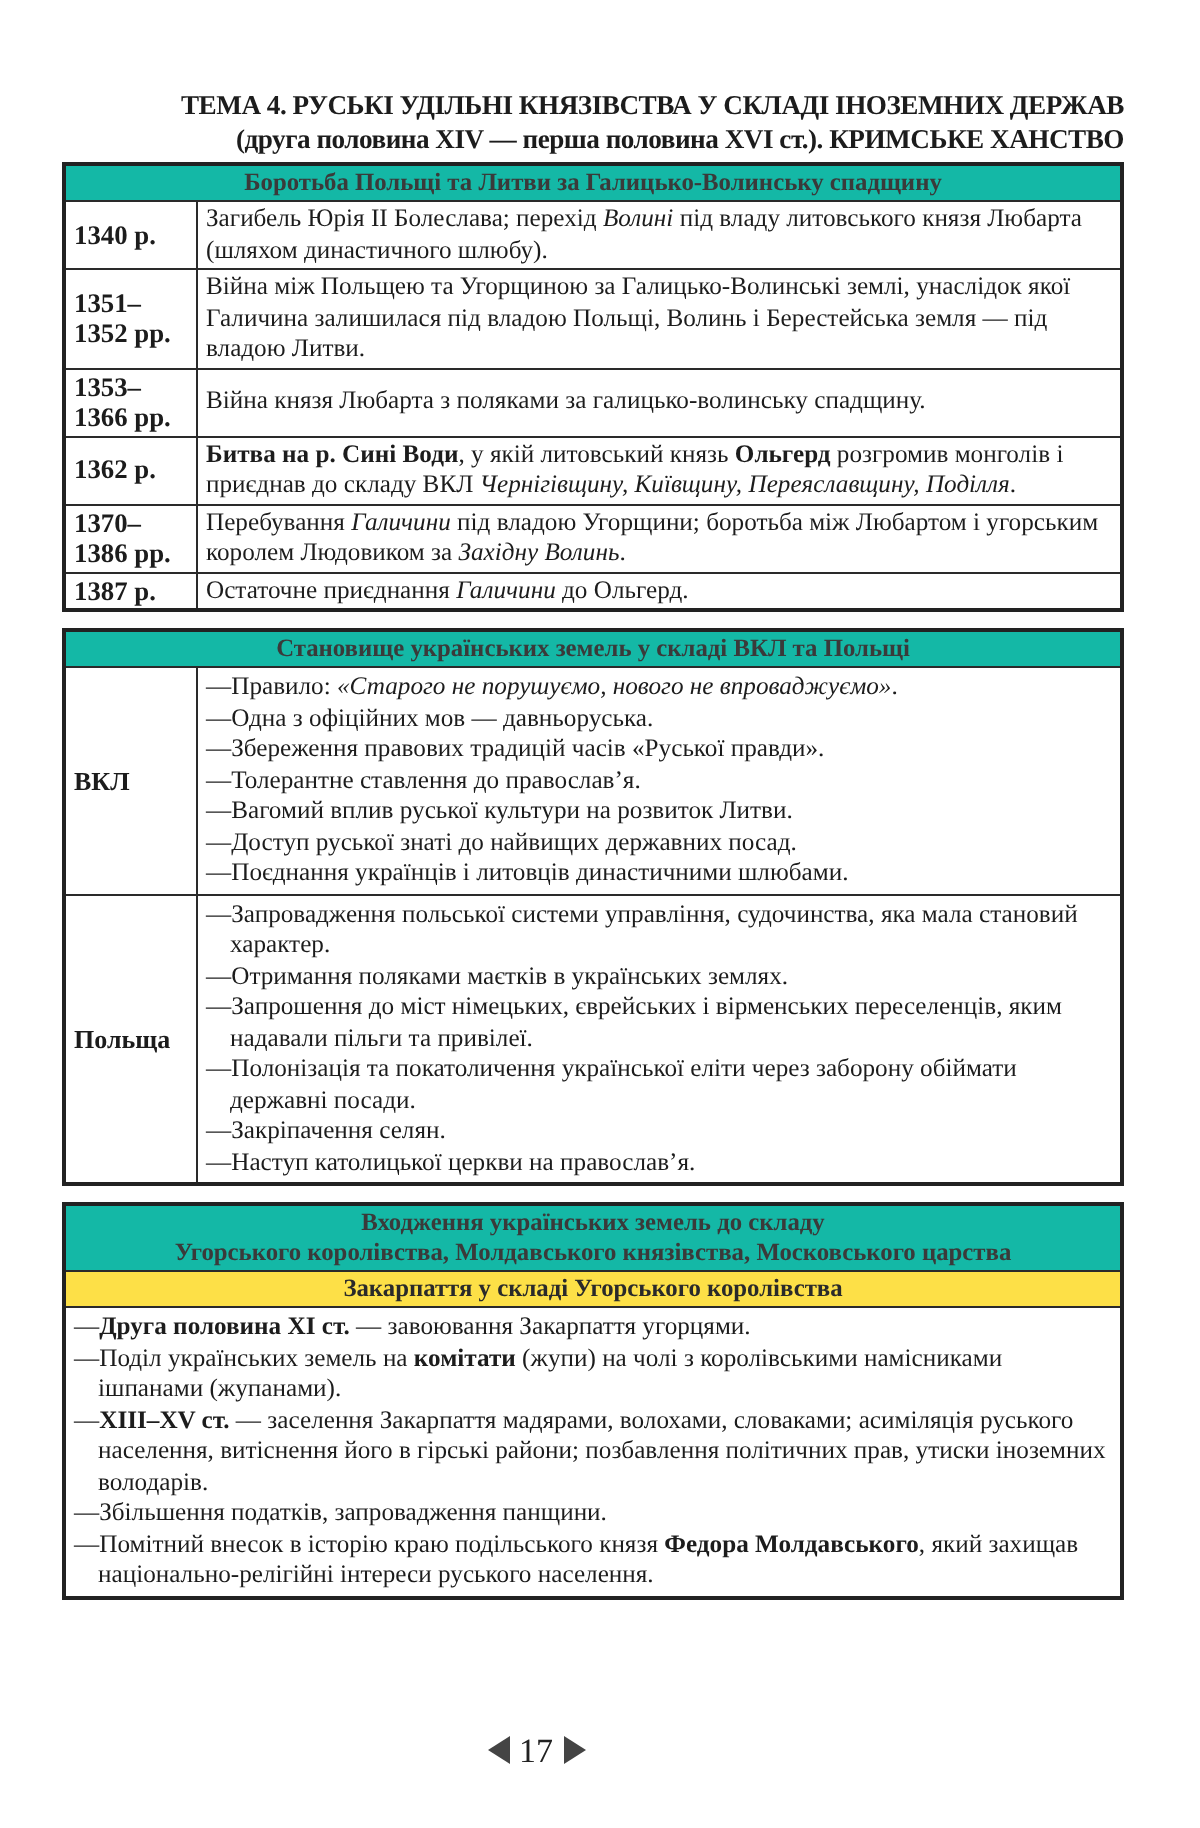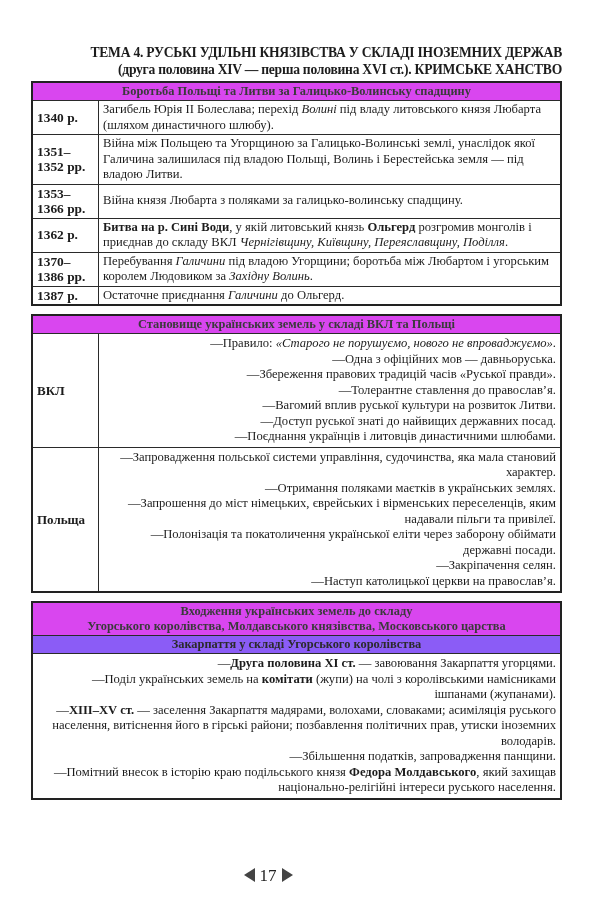--- a/index.html
+++ b/index.html
@@ -11,27 +11,27 @@
   .title {
     margin-top:44px; text-align:right; font-weight:bold;
     font-size:13.6px; line-height:17px; letter-spacing:-0.25px;
     font-family:"Liberation Serif", "DejaVu Serif", serif;
   }
   table { border-collapse:collapse; width:100%; font-size:12.6px; line-height:15.5px;
     font-family:"Liberation Serif", "DejaVu Serif", serif; }
   td, th { border:1.2px solid #2a2a2a; padding:1px 4px; vertical-align:middle; }
   .box { border:2px solid #222; }
   .hdr {
-    background:#d946ef; text-align:center; font-weight:bold; color:#3a3a3a;
+    background:#14b8a6; text-align:center; font-weight:bold; color:#3a3a3a;
     font-size:12.4px; line-height:15px; padding:1px 4px;
   }
-  .hdr2 { background:#8b5cf6; color:#2a2a2a; }
+  .hdr2 { background:#fde047; color:#2a2a2a; }
   .date { width:57px; font-weight:bold; font-size:13.4px; white-space:nowrap; }
   .label { width:57px; font-weight:bold; font-size:13px; }
-  .bullets { padding:2px 4px;text-align:right; }
+  .bullets { padding:2px 4px; }
   .bullet { padding-left:12px; text-indent:-12px; }
   i { font-style:italic; }
   .t1 { margin-top:3px; }
   .t2 { margin-top:8px; }
   .t3 { margin-top:8px; }
   .pager { position:absolute; top:866px; left:0; width:536px; text-align:center;
     font-family:"Liberation Serif", "DejaVu Serif", serif; font-size:17px; color:#222; }
   .arrow { display:inline-block; width:0; height:0; border-top:7px solid transparent;
     border-bottom:7px solid transparent; vertical-align:-1px; }
   .arrow.left { border-right:11px solid #444; margin-right:5px; }

